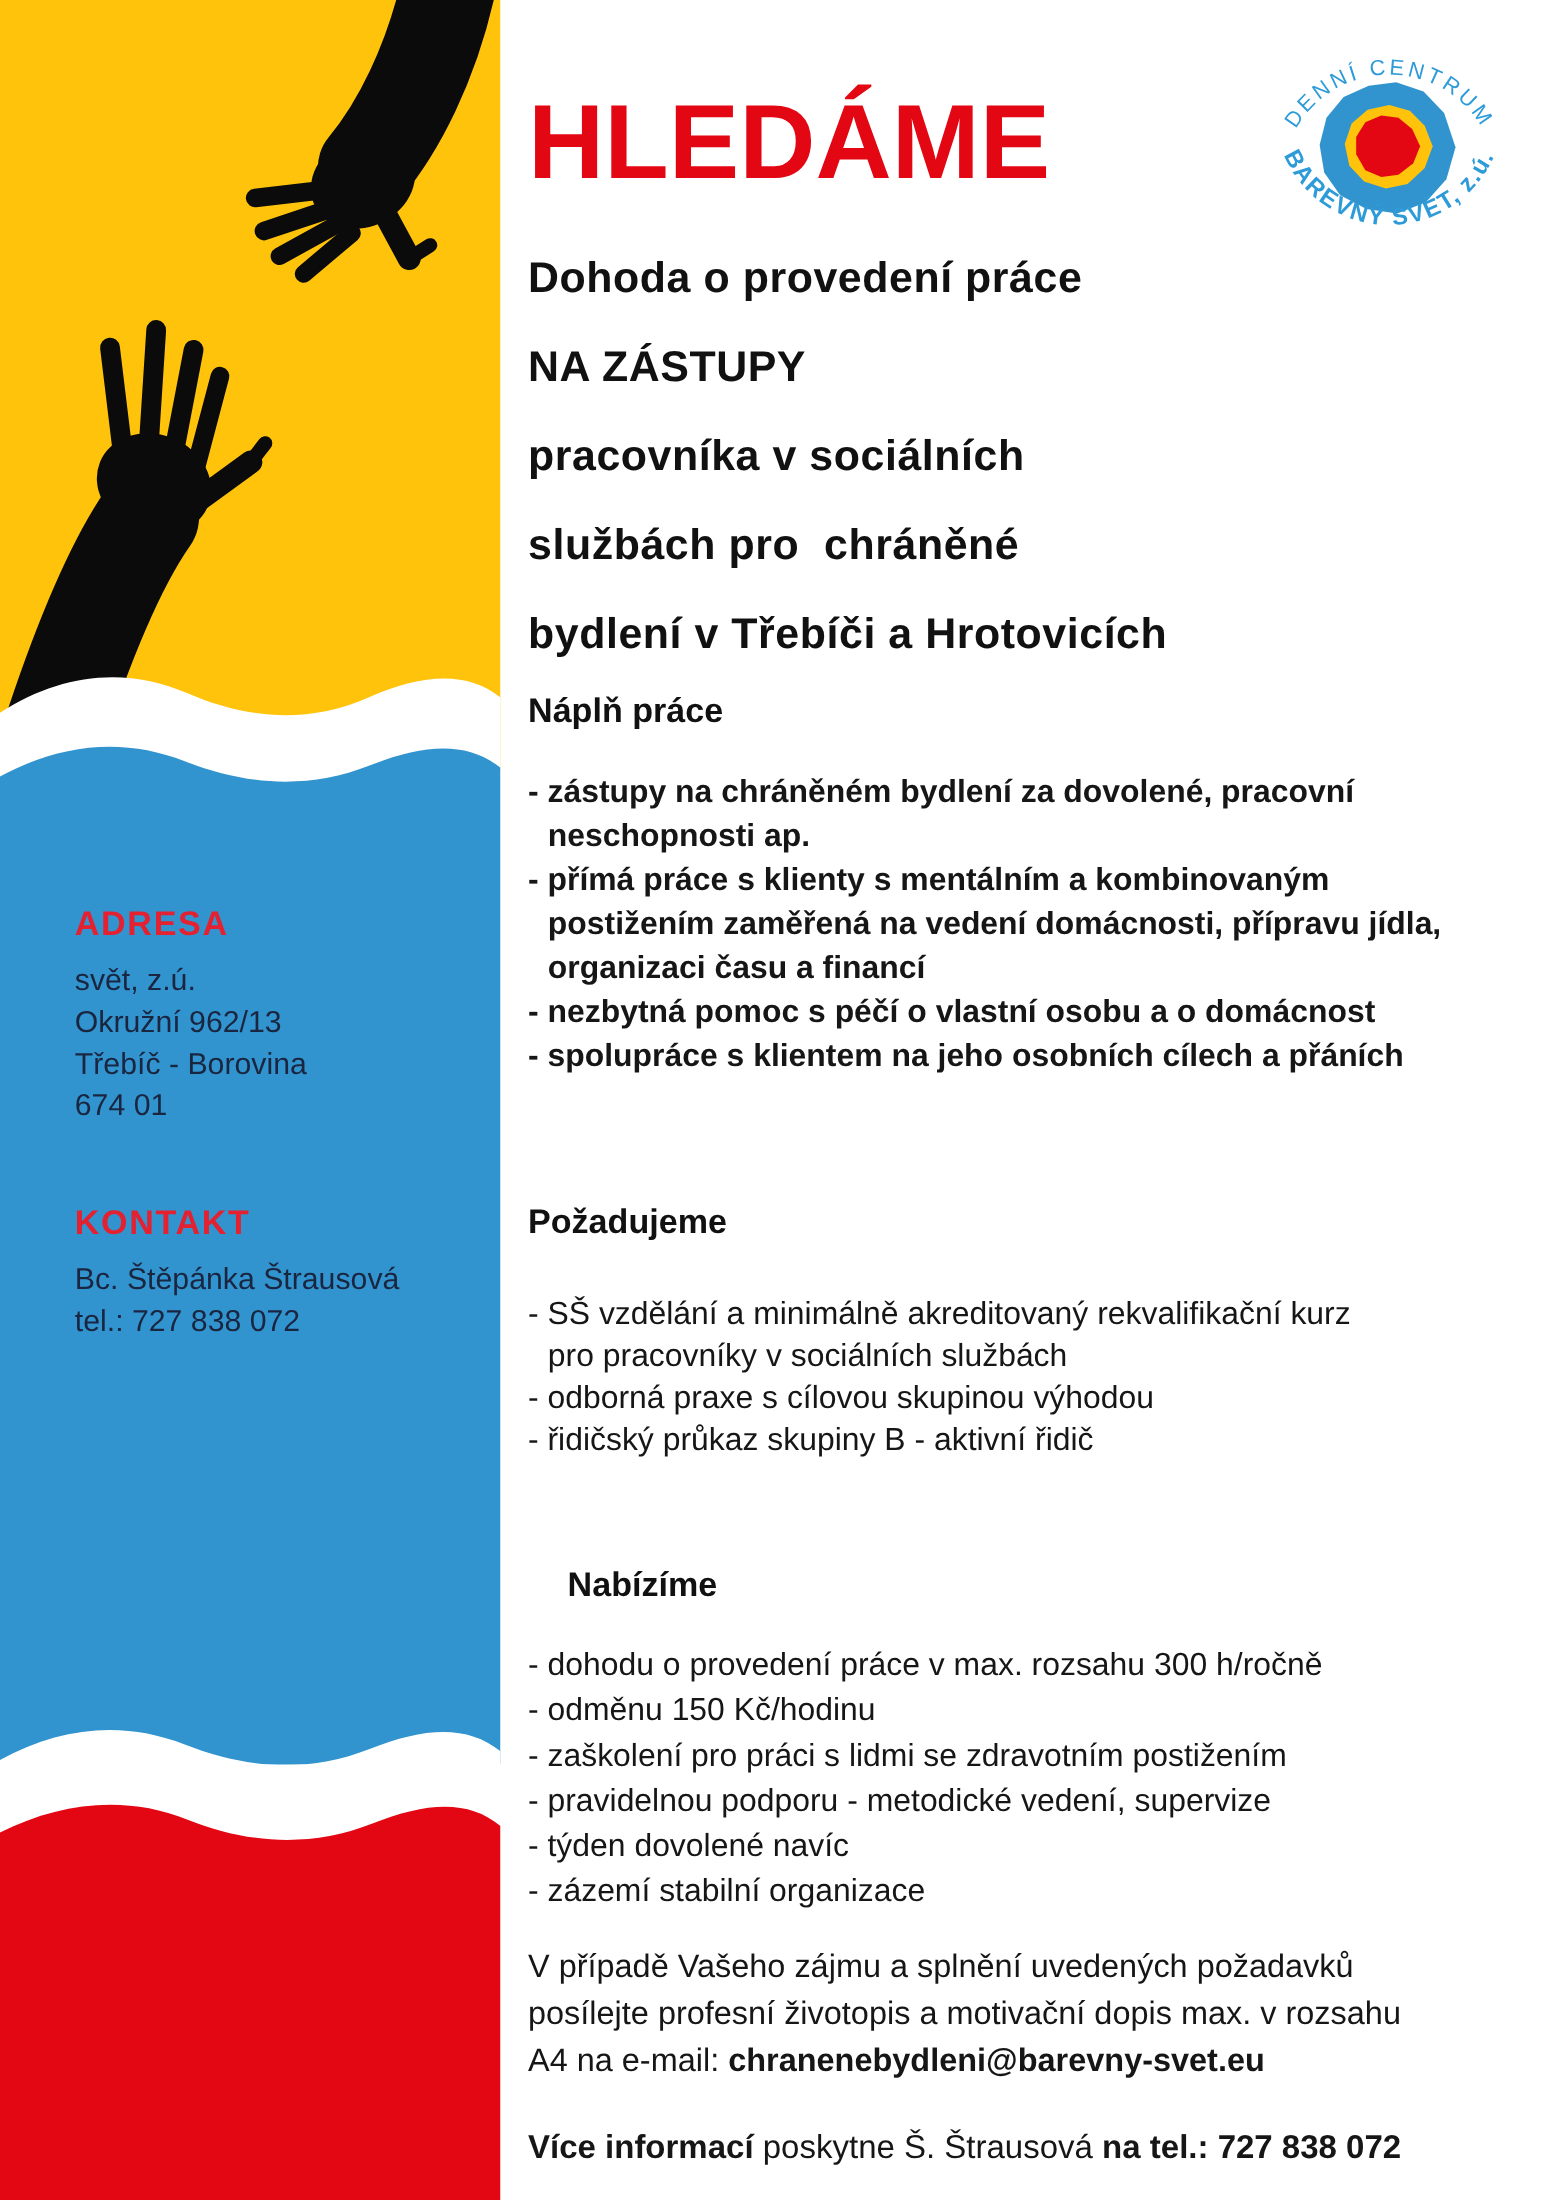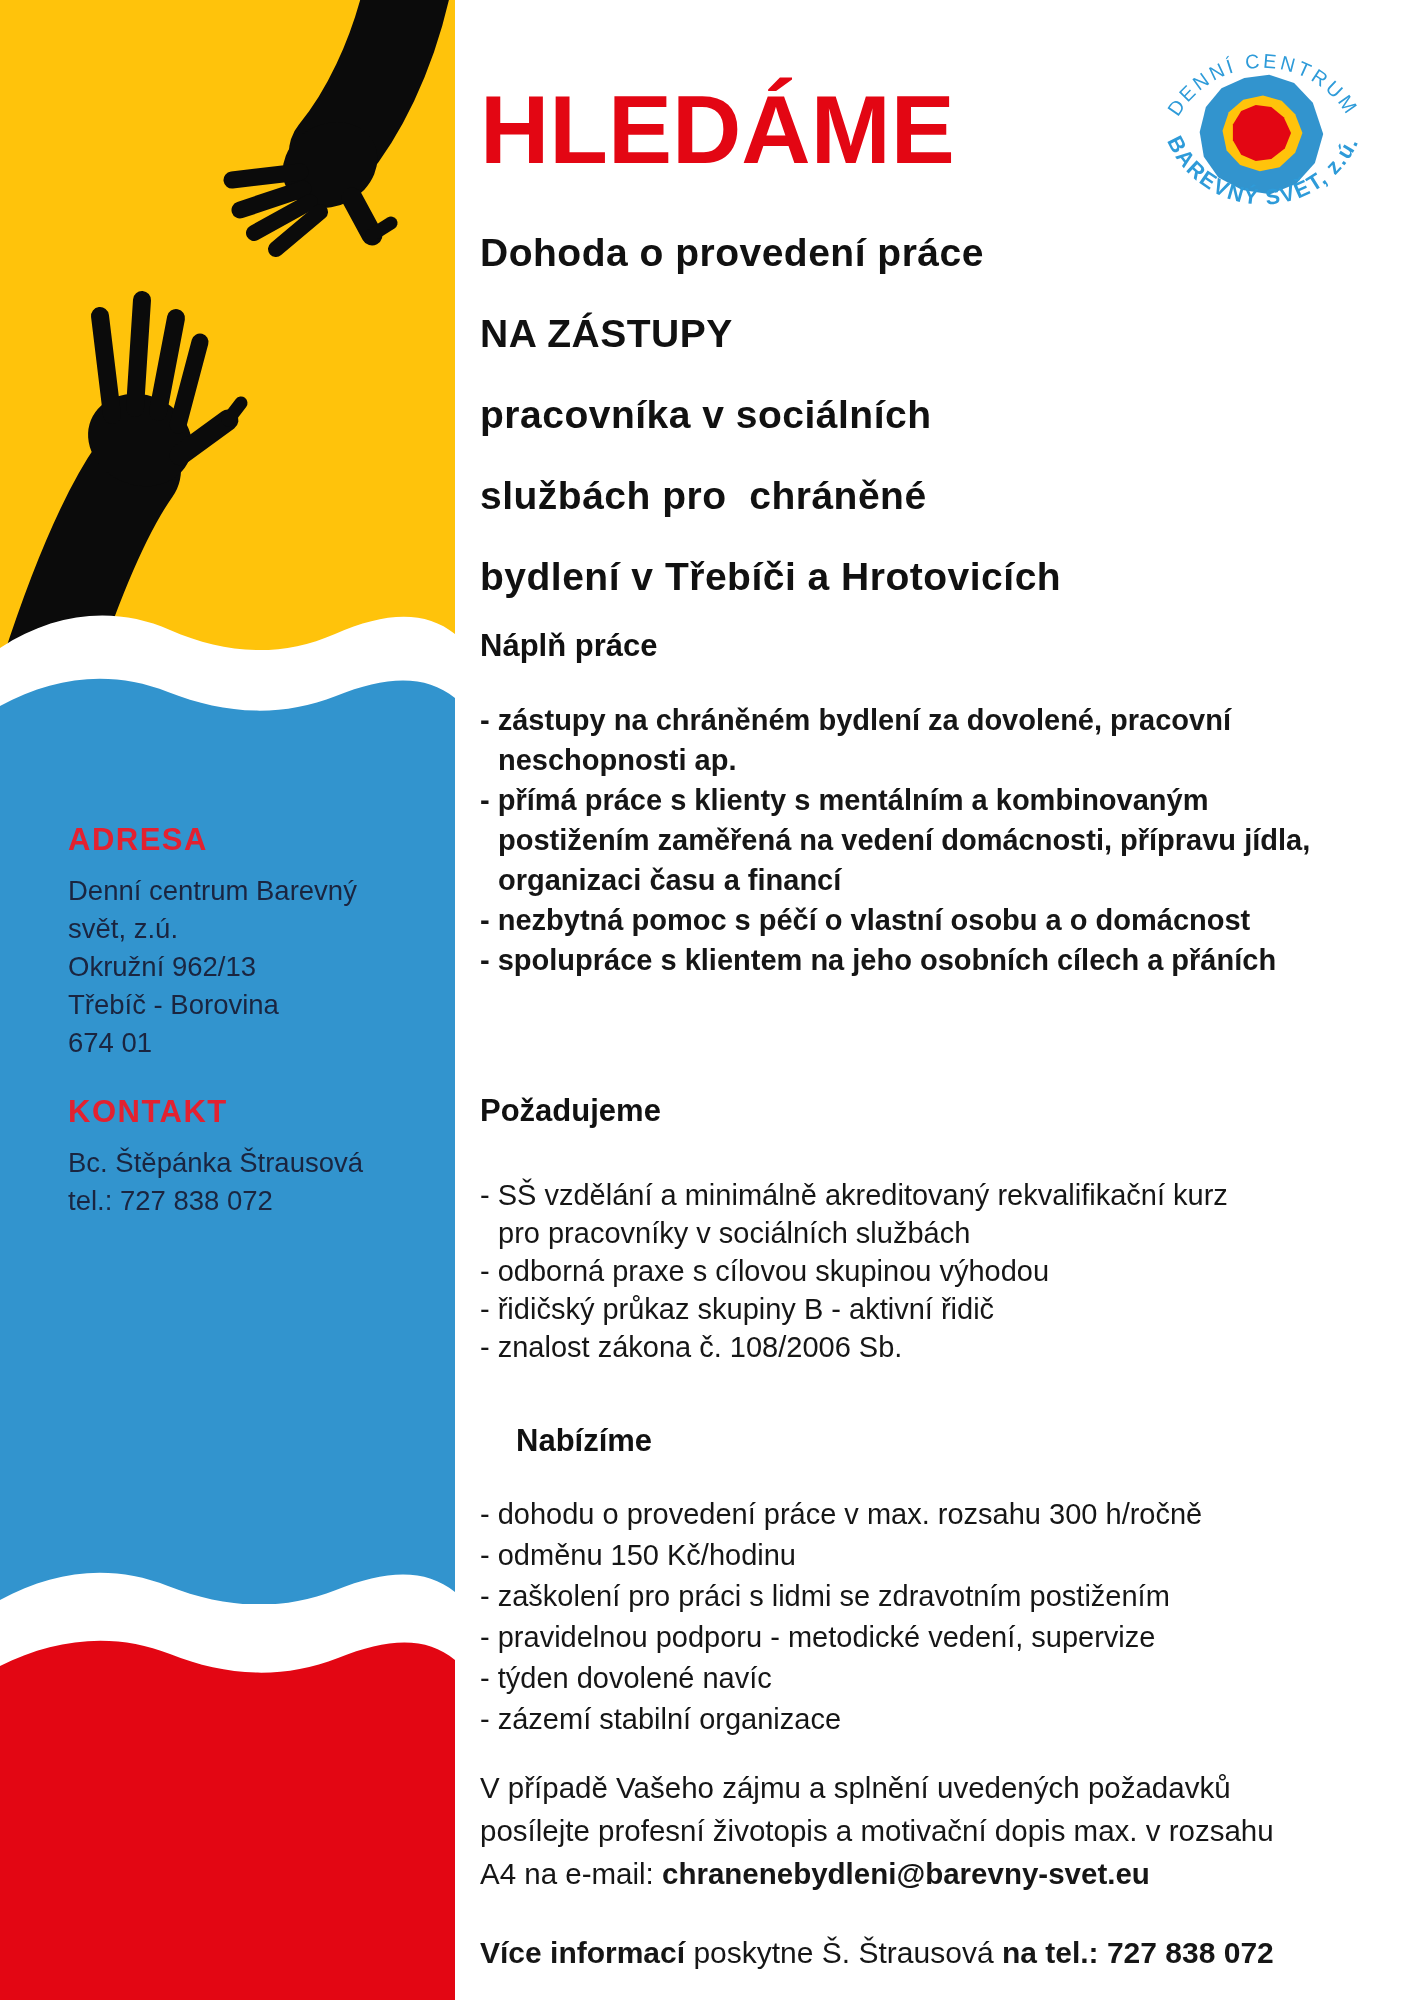--- a/index.html
+++ b/index.html
@@ -97,21 +97,20 @@
 
       <path d="M0,1600 C55,1570 112,1564 168,1586 C224,1608 280,1612 336,1590 C386,1570 425,1568 455,1592 L455,1724 L0,1724 Z" fill="#ffffff"></path>
 
       <path d="M0,1666 C55,1638 115,1632 170,1654 C225,1676 282,1680 338,1658 C388,1638 426,1636 455,1660 L455,2000 L0,2000 Z" fill="#E30613"></path>
     </svg>
   </div>
 
   <div class="side-group" id="adresa">
     <div class="side-heading">ADRESA</div>
     <div class="side-lines">
-        <div class="cont">Denní centrum Barevný</div>
         <div class="cont">svět, z.ú.</div>
         <div class="cont">Okružní 962/13</div>
         <div class="cont">Třebíč - Borovina</div>
         <div class="cont">674 01</div>
       </div>
   </div>
 
   <div class="side-group" id="kontakt">
     <div class="side-heading">KONTAKT</div>
     <div class="side-lines">
@@ -161,21 +160,20 @@
       <div class="dash">- nezbytná pomoc s péčí o vlastní osobu a o domácnost</div>
       <div class="dash">- spolupráce s klientem na jeho osobních cílech a přáních</div>
     </div>
 
   <div class="main sec-heading" id="pozadujeme-heading">Požadujeme</div>
   <div class="main bullets" id="pozadujeme-list">
       <div class="dash">- SŠ vzdělání a minimálně akreditovaný rekvalifikační kurz</div>
       <div class="cont">pro pracovníky v sociálních službách</div>
       <div class="dash">- odborná praxe s cílovou skupinou výhodou</div>
       <div class="dash">- řidičský průkaz skupiny B - aktivní řidič</div>
-      <div class="dash">- znalost zákona č. 108/2006 Sb.</div>
     </div>
 
   <div class="main sec-heading" id="nabizime-heading">Nabízíme</div>
   <div class="main bullets" id="nabizime-list">
       <div class="dash">- dohodu o provedení práce v max. rozsahu 300 h/ročně</div>
       <div class="dash">- odměnu 150 Kč/hodinu</div>
       <div class="dash">- zaškolení pro práci s lidmi se zdravotním postižením</div>
       <div class="dash">- pravidelnou podporu - metodické vedení, supervize</div>
       <div class="dash">- týden dovolené navíc</div>
       <div class="dash">- zázemí stabilní organizace</div>

